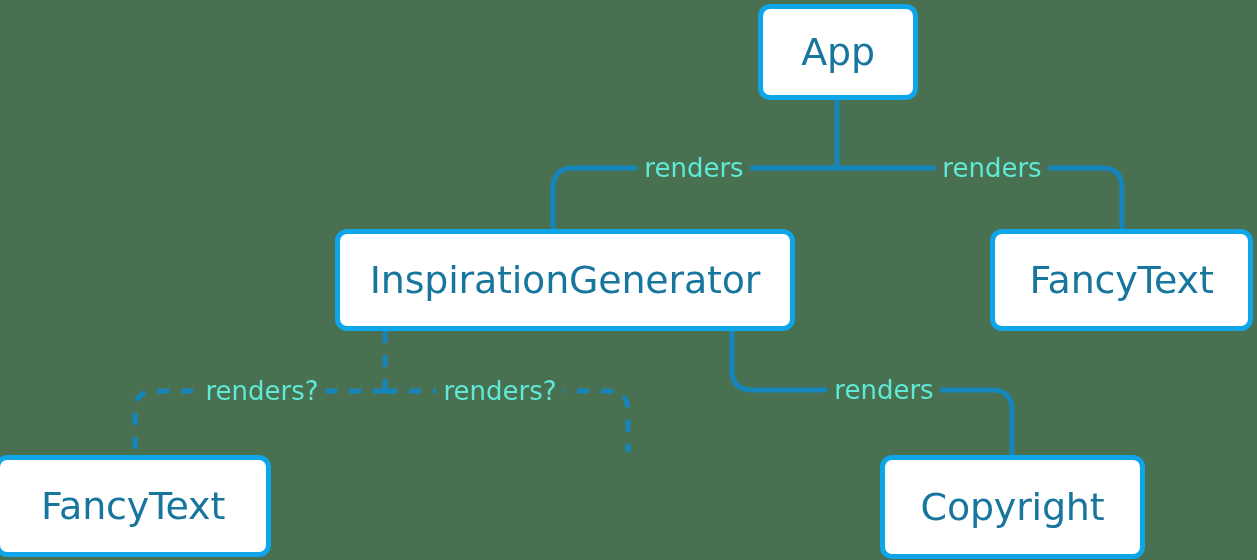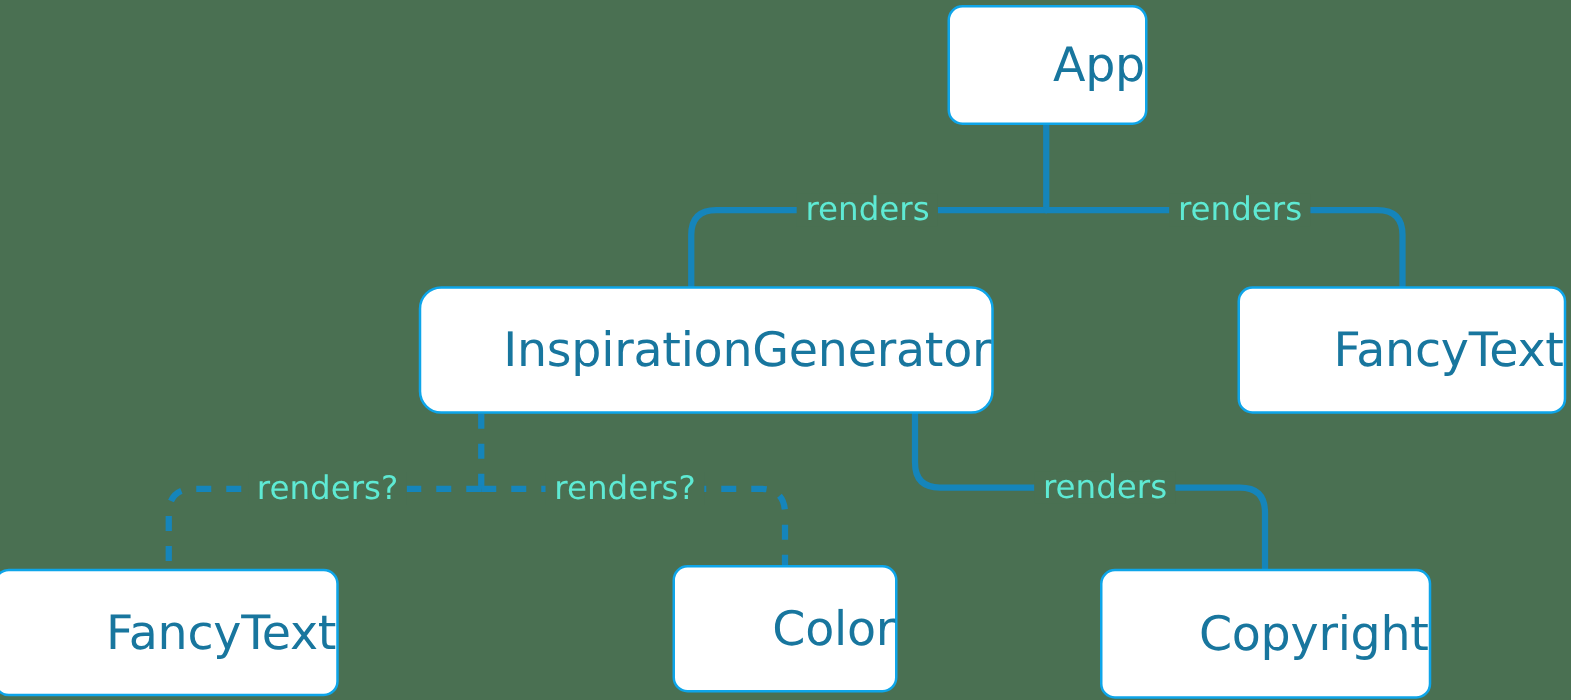--- a/index.html
+++ b/index.html
@@ -19,25 +19,25 @@
     position: absolute;
     left: 0;
     top: 0;
     width: 1257px;
     height: 560px;
   }
   .node {
     position: absolute;
     box-sizing: border-box;
     background: #ffffff;
-    border: 2px solid #0ea5e9;
+    border: 5px solid #0ea5e9;
     border-radius: 12px;
     display: flex;
     align-items: center;
-    justify-content: flex-end;
+    justify-content: center;
     z-index: 3;
   }
   .node-label {
     color: #18769e;
     font-size: 38px;
     line-height: 1;
     letter-spacing: -0.2px;
     white-space: nowrap;
   }
   .edge-label {
@@ -71,35 +71,32 @@
 
     <path d="M 385,391 L 608,391 Q 628,391 628,411 L 628,452" fill="none" stroke="#1585bb" stroke-width="5" stroke-linecap="butt" stroke-dasharray="12 12"></path>
 
     <path d="M 732,331 L 732,370 Q 732,390 752,390 L 992,390 Q 1012,390 1012,410 L 1012,455" fill="none" stroke="#1585bb" stroke-width="5" stroke-linecap="round"></path>
   </svg>
 
   <div class="node" style="left:758px; top:4px; width:160px; height:96px;">
     <span class="node-label">App</span>
   </div>
 
-  <div class="node" style="left:335px; top:229px; width:460px; height:102px;border-radius:18px;">
+  <div class="node" style="left:335px; top:229px; width:460px; height:102px;">
     <span class="node-label">InspirationGenerator</span>
   </div>
 
   <div class="node" style="left:990px; top:229px; width:263px; height:102px;">
     <span class="node-label">FancyText</span>
   </div>
 
   <div class="node" style="left:-5px; top:455px; width:276px; height:102px;">
     <span class="node-label">FancyText</span>
   </div>
 
-  <div class="node" style="left:538px; top:452px; width:180px; height:102px;">
-    <span class="node-label">Color</span>
-  </div>
 
   <div class="node" style="left:880px; top:455px; width:265px; height:104px;">
     <span class="node-label">Copyright</span>
   </div>
 
   <div class="edge-label" style="left:694px; top:168px;">renders</div>
 
   <div class="edge-label" style="left:992px; top:168px;">renders</div>
 
   <div class="edge-label" style="left:262px; top:391px;">renders?</div>

